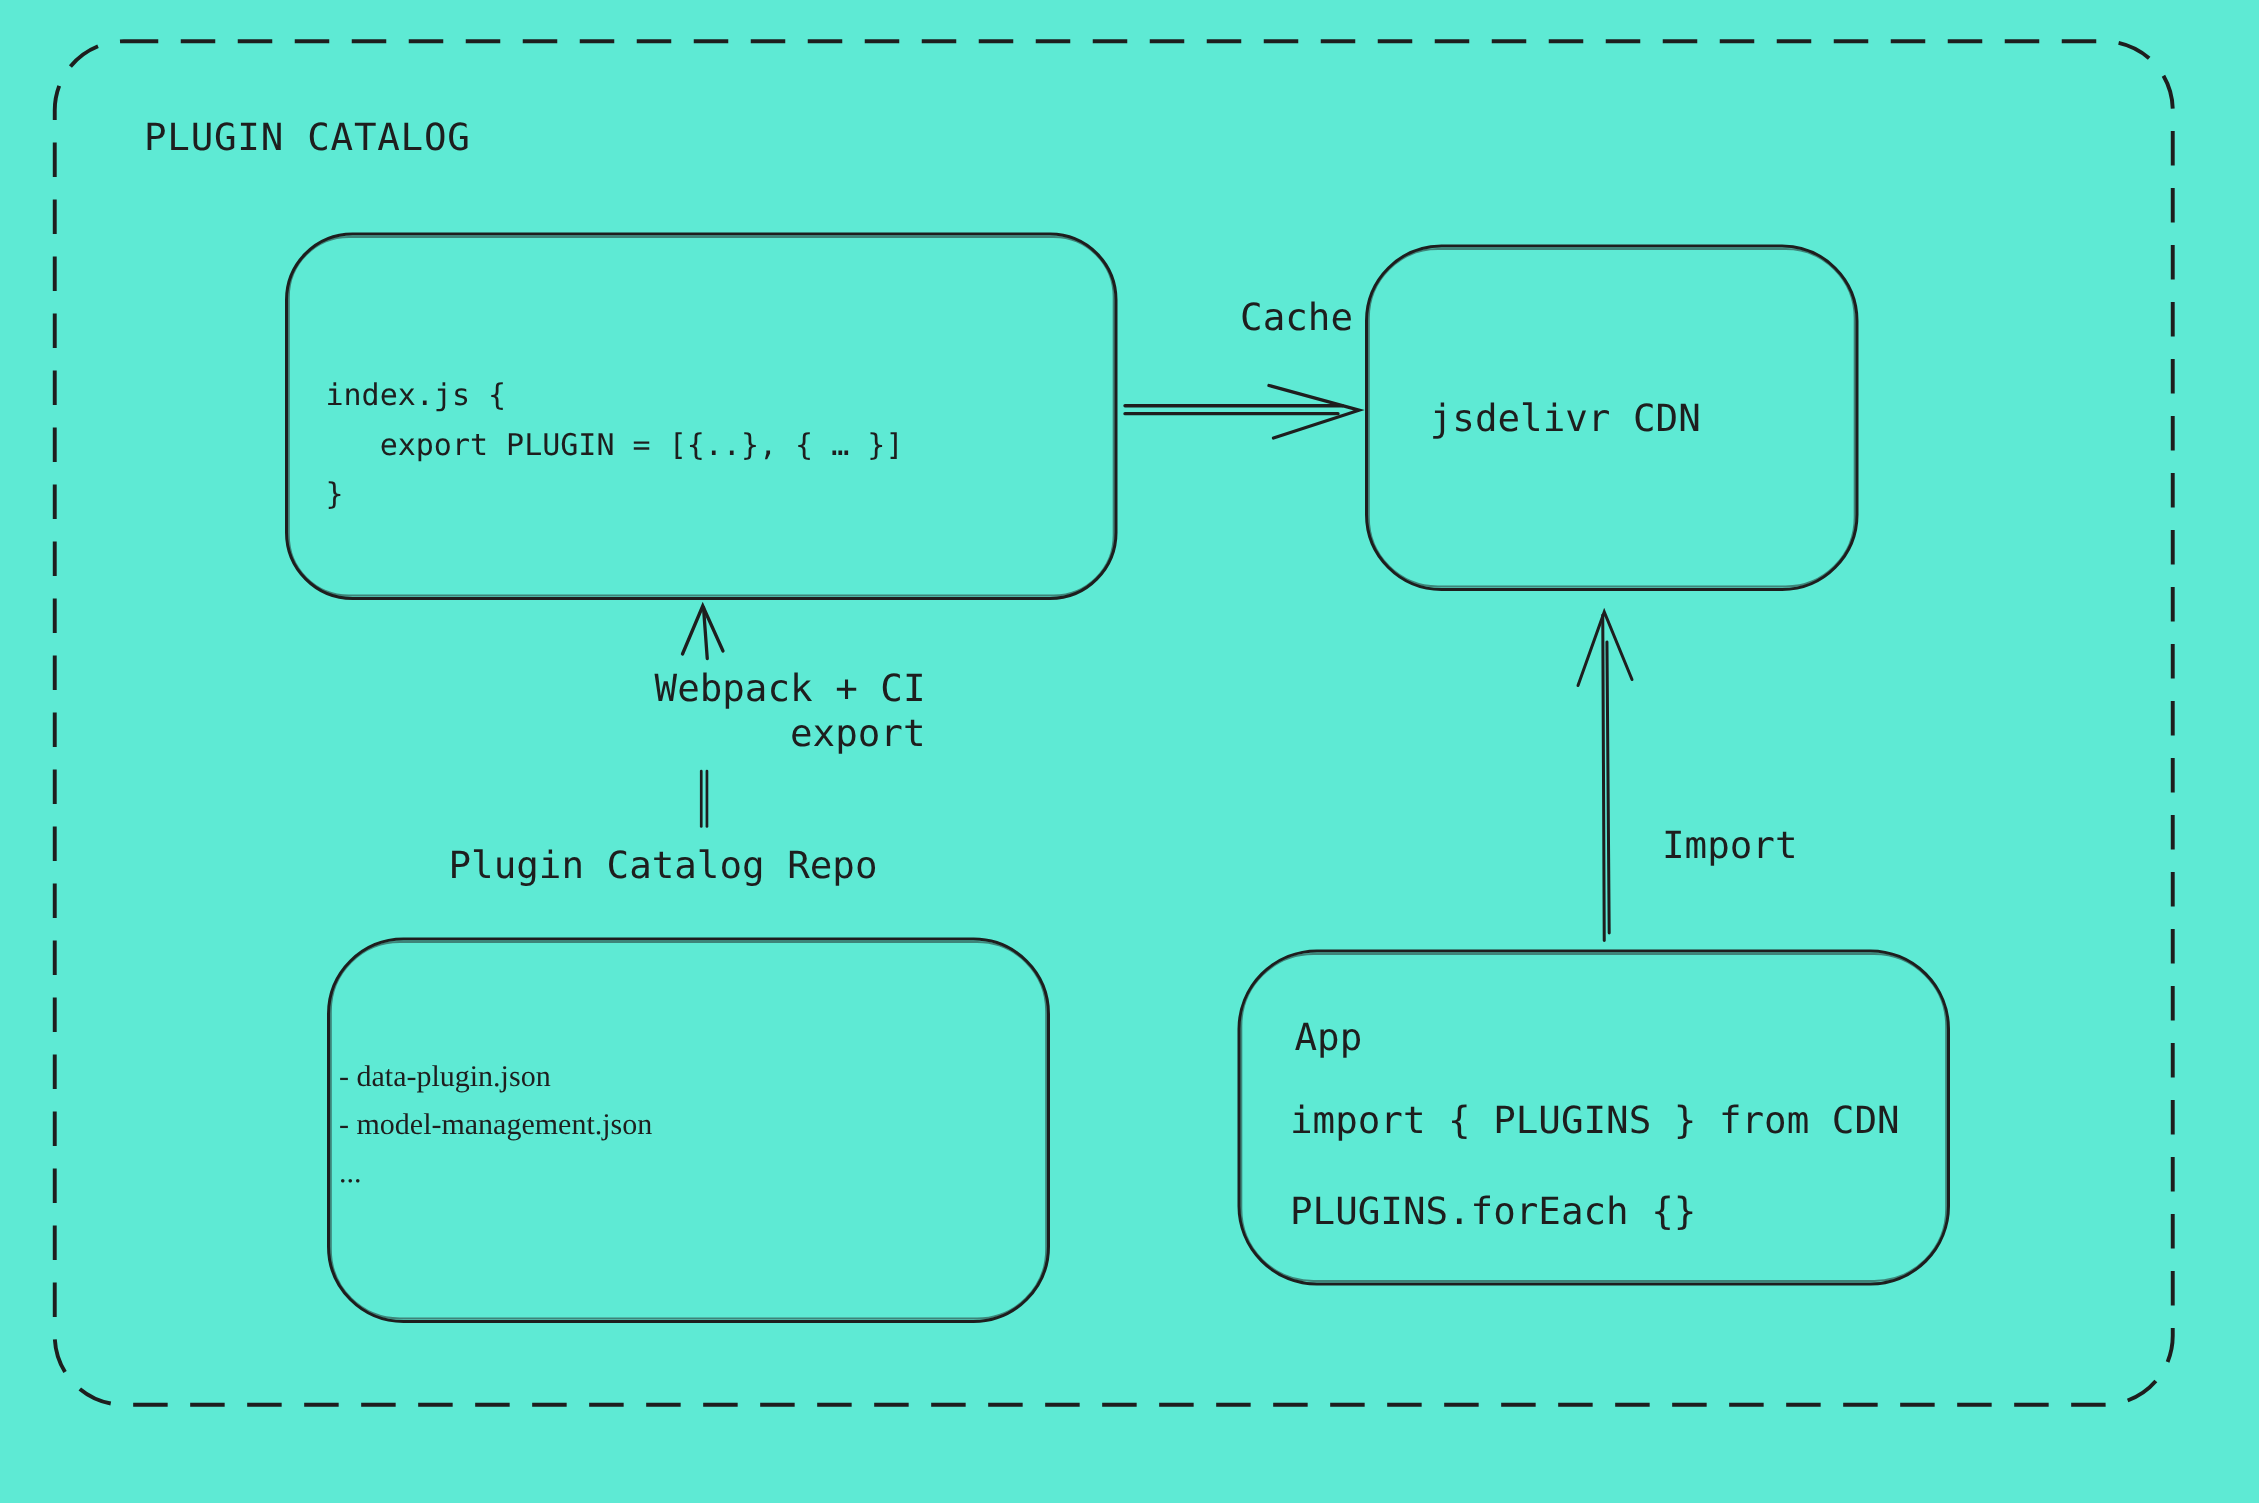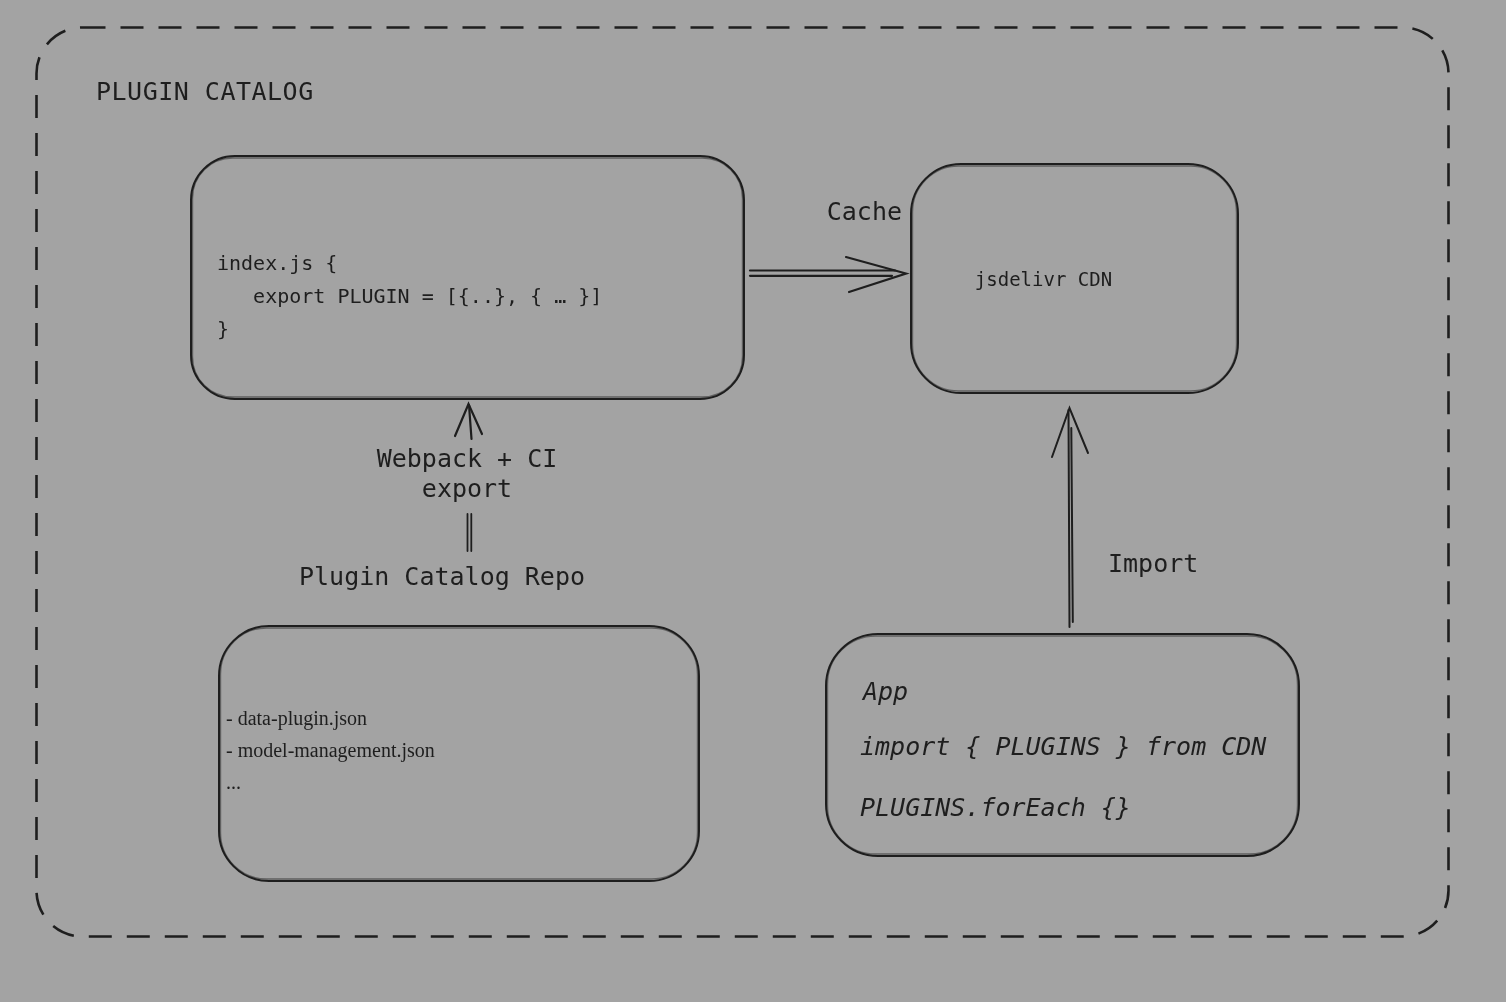--- a/index.html
+++ b/index.html
@@ -4,21 +4,21 @@
 <style>
   html, body {
     margin: 0;
     padding: 0;
     background: #ffffff;
   }
   .canvas {
     position: relative;
     width: 1506px;
     height: 1002px;
-    background: #a3a3a3;
+    background: #5eead4;
     font-family: "DejaVu Sans Mono", monospace;
     color: #1e1e1e;
     overflow: hidden;
   }
   .layer {
     position: absolute;
     left: 0;
     top: 0;
     width: 1506px;
     height: 1002px;
@@ -55,41 +55,42 @@
   
   .cdn-box-label {
     position: absolute;
     left: 911px;
     top: 164px;
     width: 265px;
     height: 229px;
     display: flex;
     align-items: center;
     justify-content: center;
-    font-size: 19px;
+    font-size: 25px;
     white-space: pre;
   }
   
   .cache-label {
     left: 752px;
     top: 197px;
     width: 150px;
     text-align: right;
   }
   .build-label {
     position: absolute;
     left: 317px;
     top: 444px;
     width: 300px;
     text-align: center;
   }
   .build-label div {
     font-size: 25px;
     line-height: 30px;
     white-space: pre;
+    text-align: right;
   }
   .import-label {
     left: 1108px;
     top: 514px;
     margin-top: 35px;
   }
   
   .repo-title {
     left: 285px;
     top: 562px;
@@ -103,21 +104,20 @@
     font-family: Liberation Serif, serif;
   }
   .repo-items .code-line { line-height: 32px; }
   
   .app-box {
     position: absolute;
     left: 826px;
     top: 634px;
     width: 395px;
     height: 222px;
-    font-style: italic;
   }
   .app-title {
     left: 37px;
     top: 43px;
   }
   .app-line1 {
     left: 34px;
     top: 98px;
   }
   .app-line2 {

